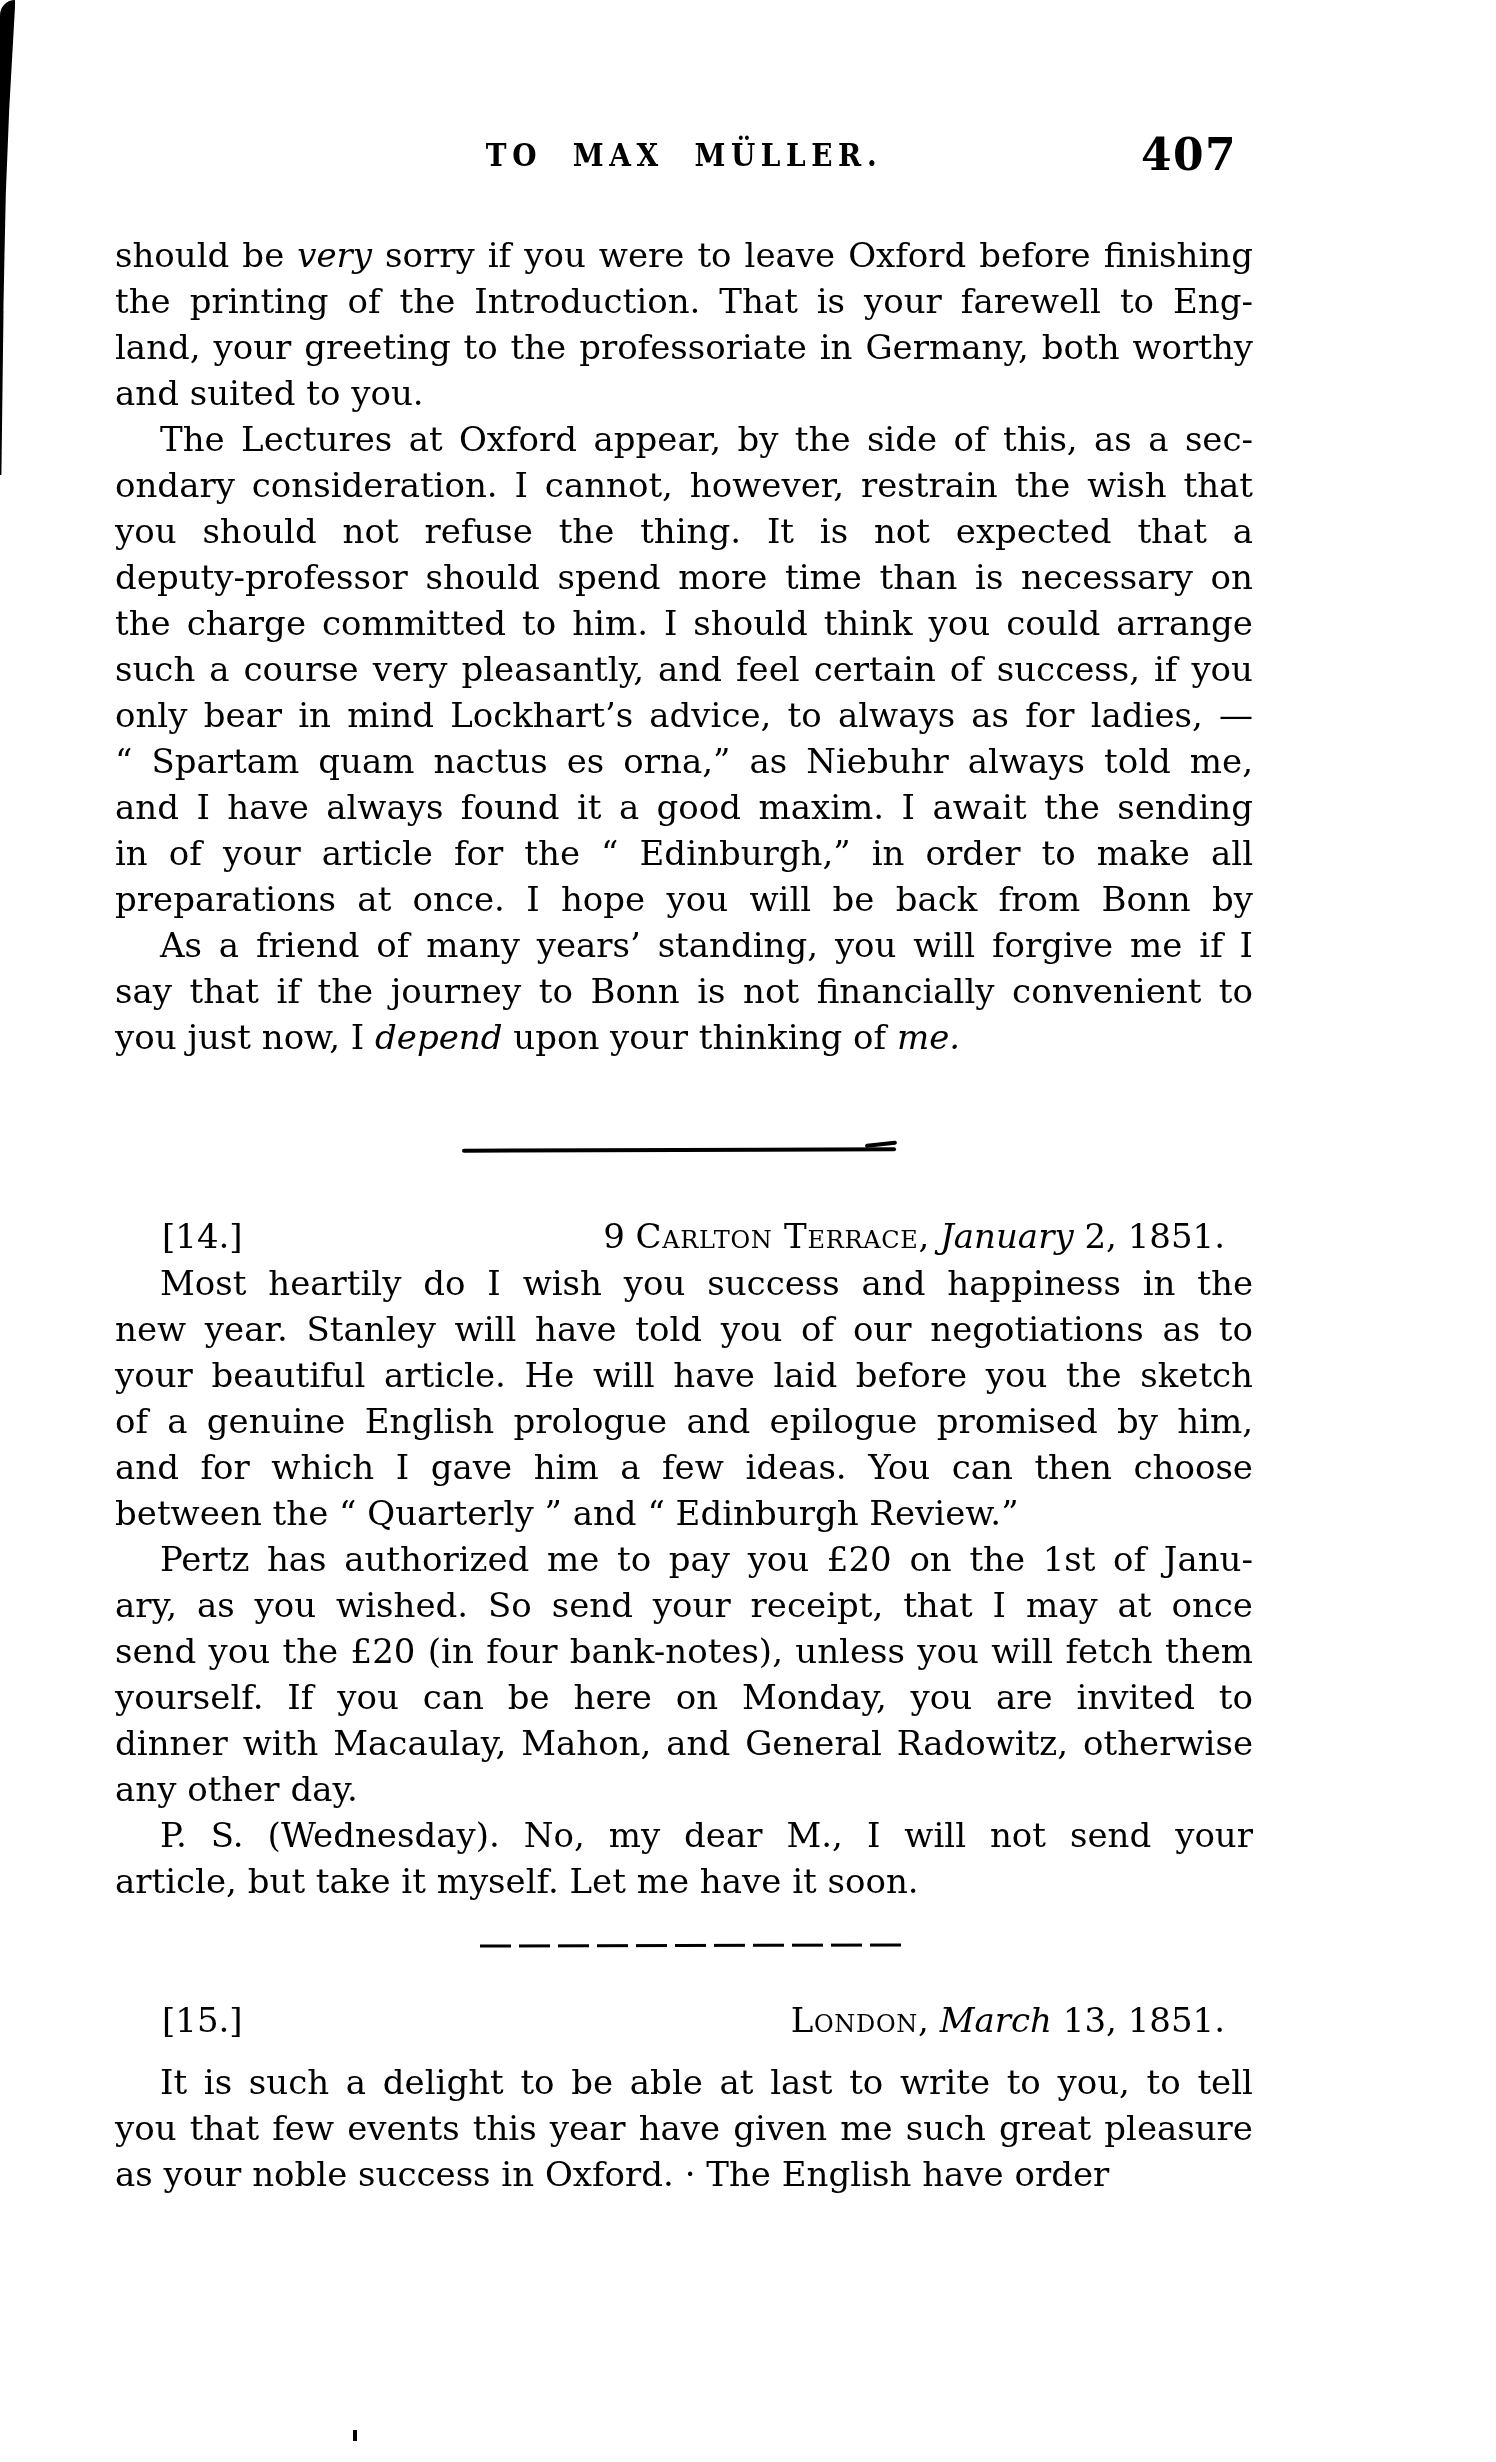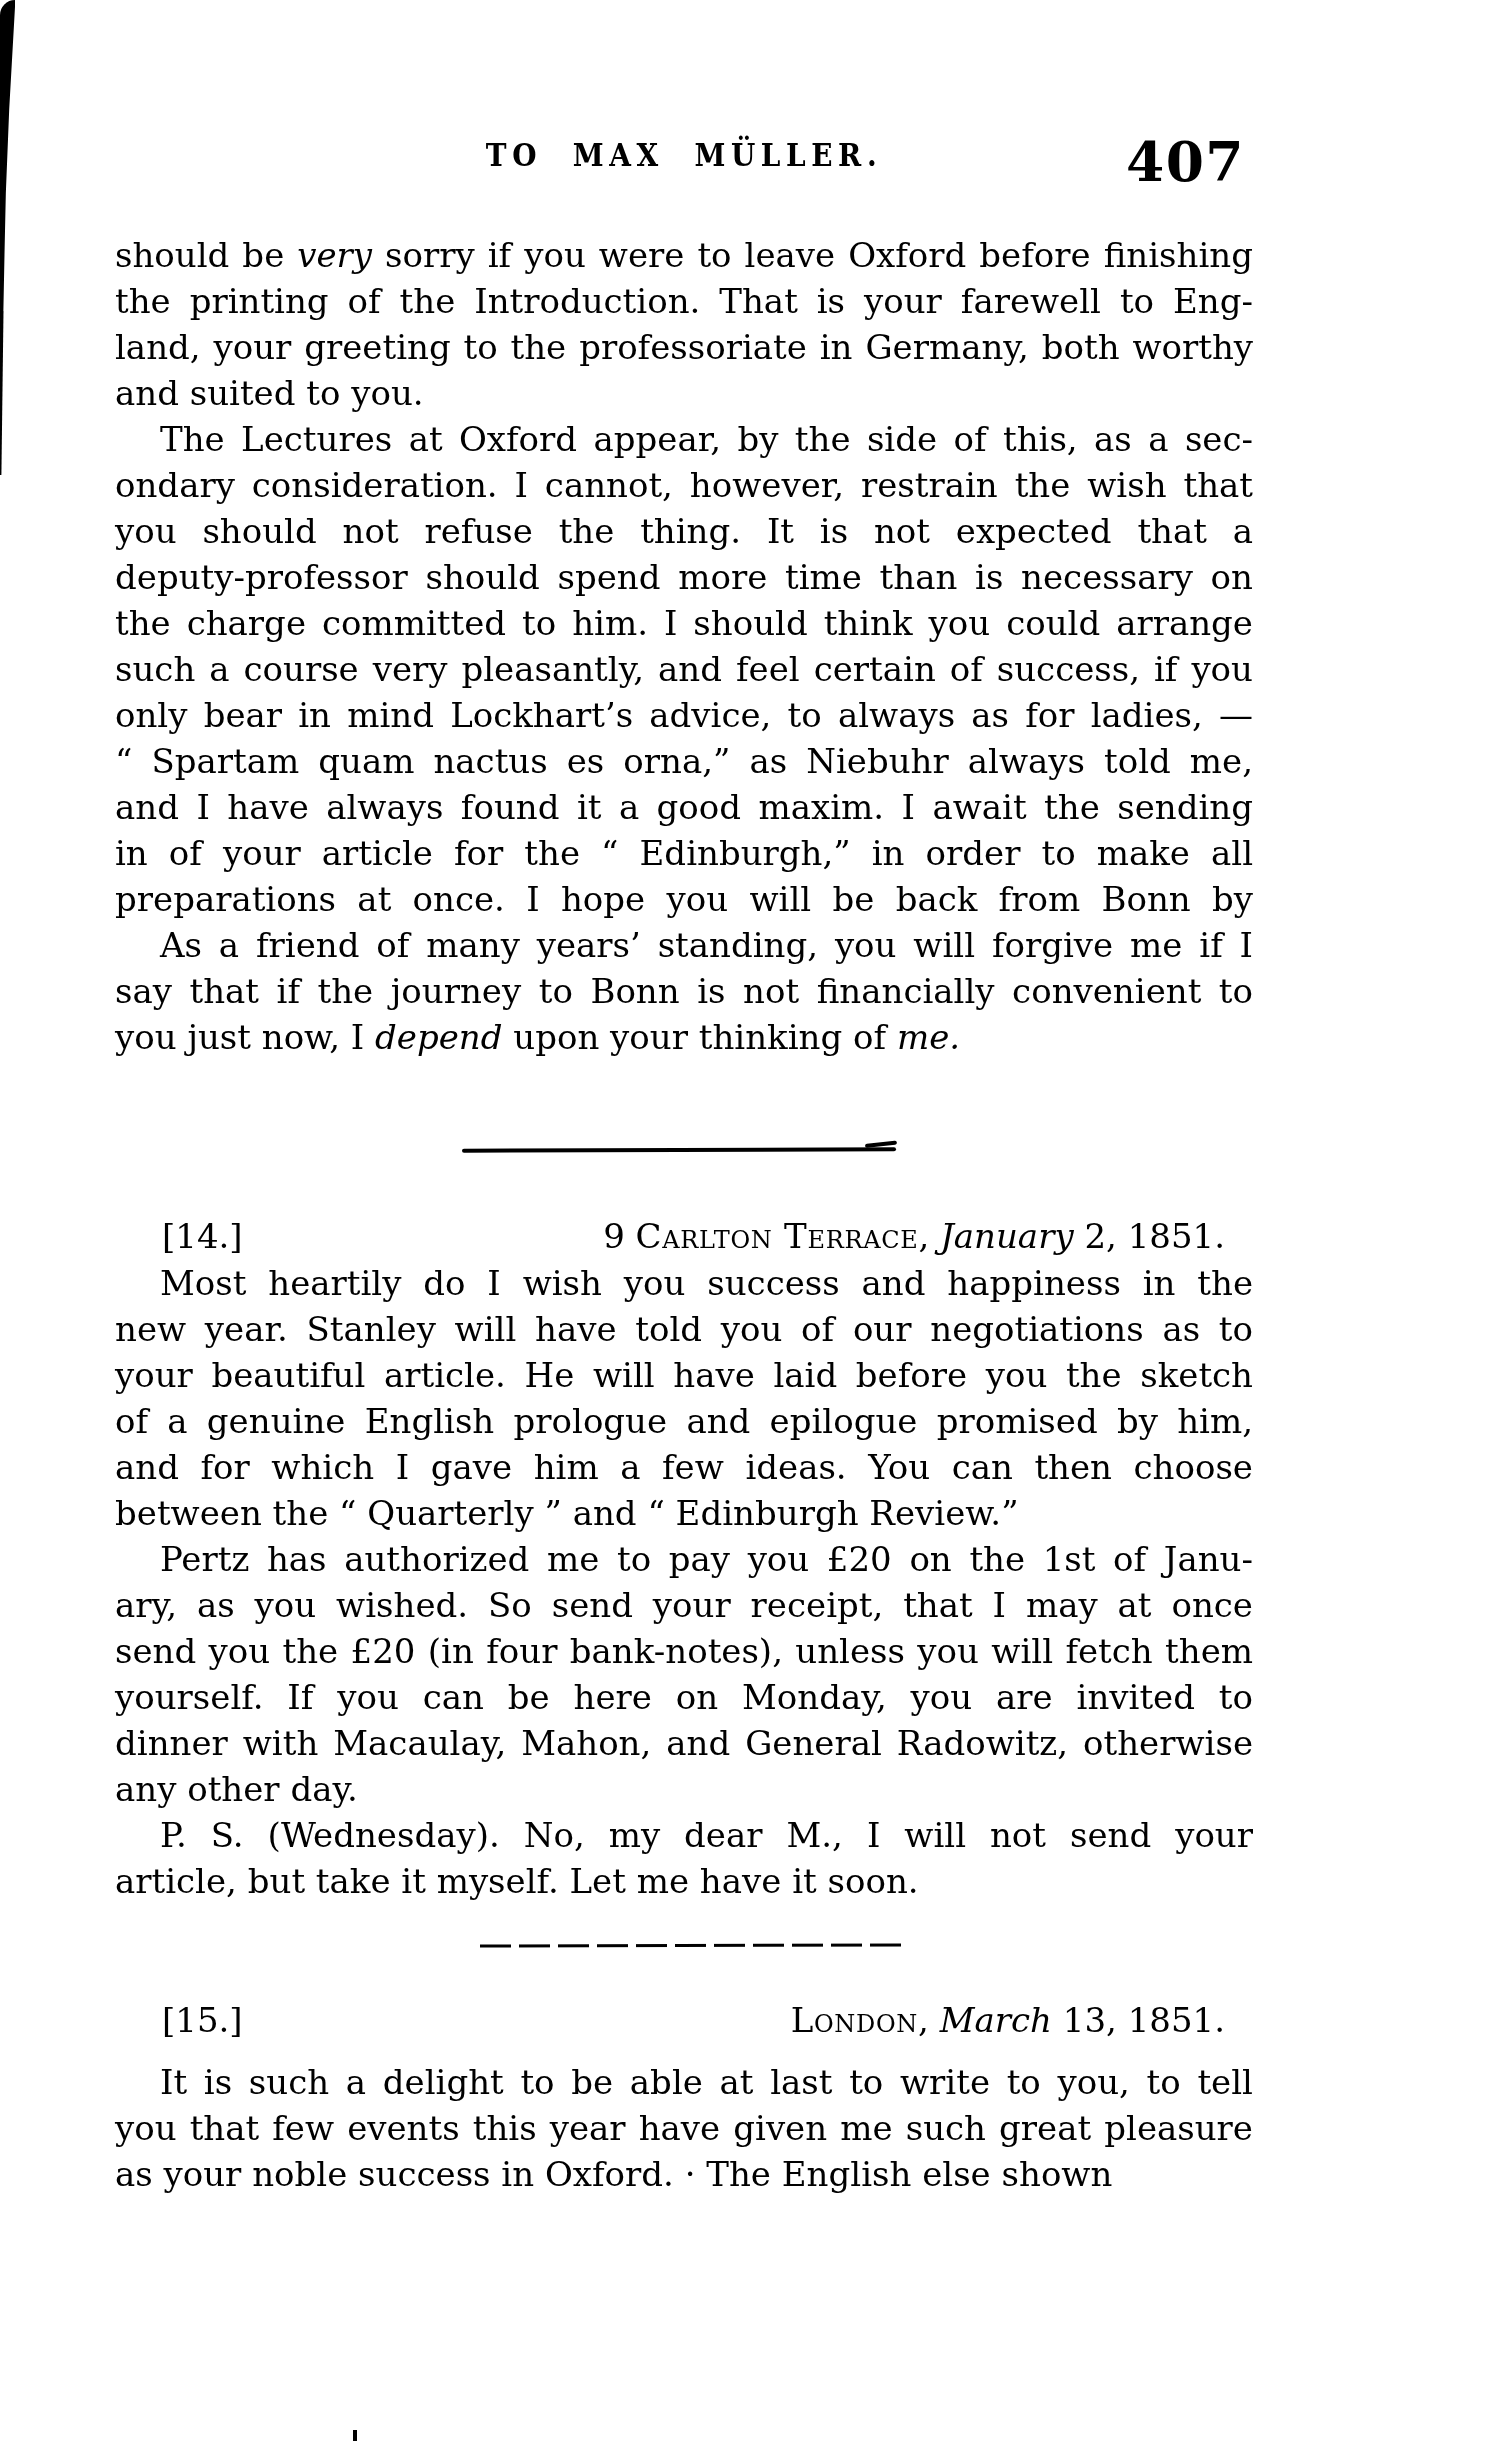--- a/index.html
+++ b/index.html
@@ -9,21 +9,21 @@
     overflow:hidden;
     border-radius:15px;
   }
   
   .running-header{position:absolute;top:137px;left:115px;width:1138px;text-align:center;}
   .header-title{
     font-size:31px;letter-spacing:5.6px;word-spacing:15.4px;font-weight:bold;
     font-stretch:condensed;
   }
   .page-number{
-    position:absolute;right:8px;top:-8.4px;font-size:55px;font-weight:bold;letter-spacing:1.4px;
+    position:absolute;right:16px;top:-8.4px;font-size:44px;font-weight:bold;letter-spacing:1.4px;
   }
   
   .text-col{position:absolute;left:115px;width:1138px;font-size:34px;}
   .line{
     text-align:justify;text-align-last:justify;
     line-height:46px;white-space:normal;
   }
   .line.first{text-indent:45px;}
   .line.last{text-align-last:left;}
   .i{font-style:italic;}
@@ -125,19 +125,19 @@
   <div class="divider divider-dashed"></div>
 
   <div class="text-col heading-row heading-15">
     <span class="letter-number">[15.]</span>
     <span class="dateline"><span class="sc">London</span><span>, </span><span class="i">March</span><span> 13, 1851.</span></span>
   </div>
 
   <div class="text-col body-15">
       <div class="line first"><span>It is such a delight to be able at last to write to you, to tell</span></div>
       <div class="line"><span>you that few events this year have given me such great pleasure</span></div>
-      <div class="line last"><span>as your noble success in Oxford.  · The English else shown</span></div>
+      <div class="line last"><span>as your noble success in Oxford.  · The English have order</span></div>
     </div>
 
   <div class="artifact-speck"></div>
 
 </div>
 
 
 </body></html>

